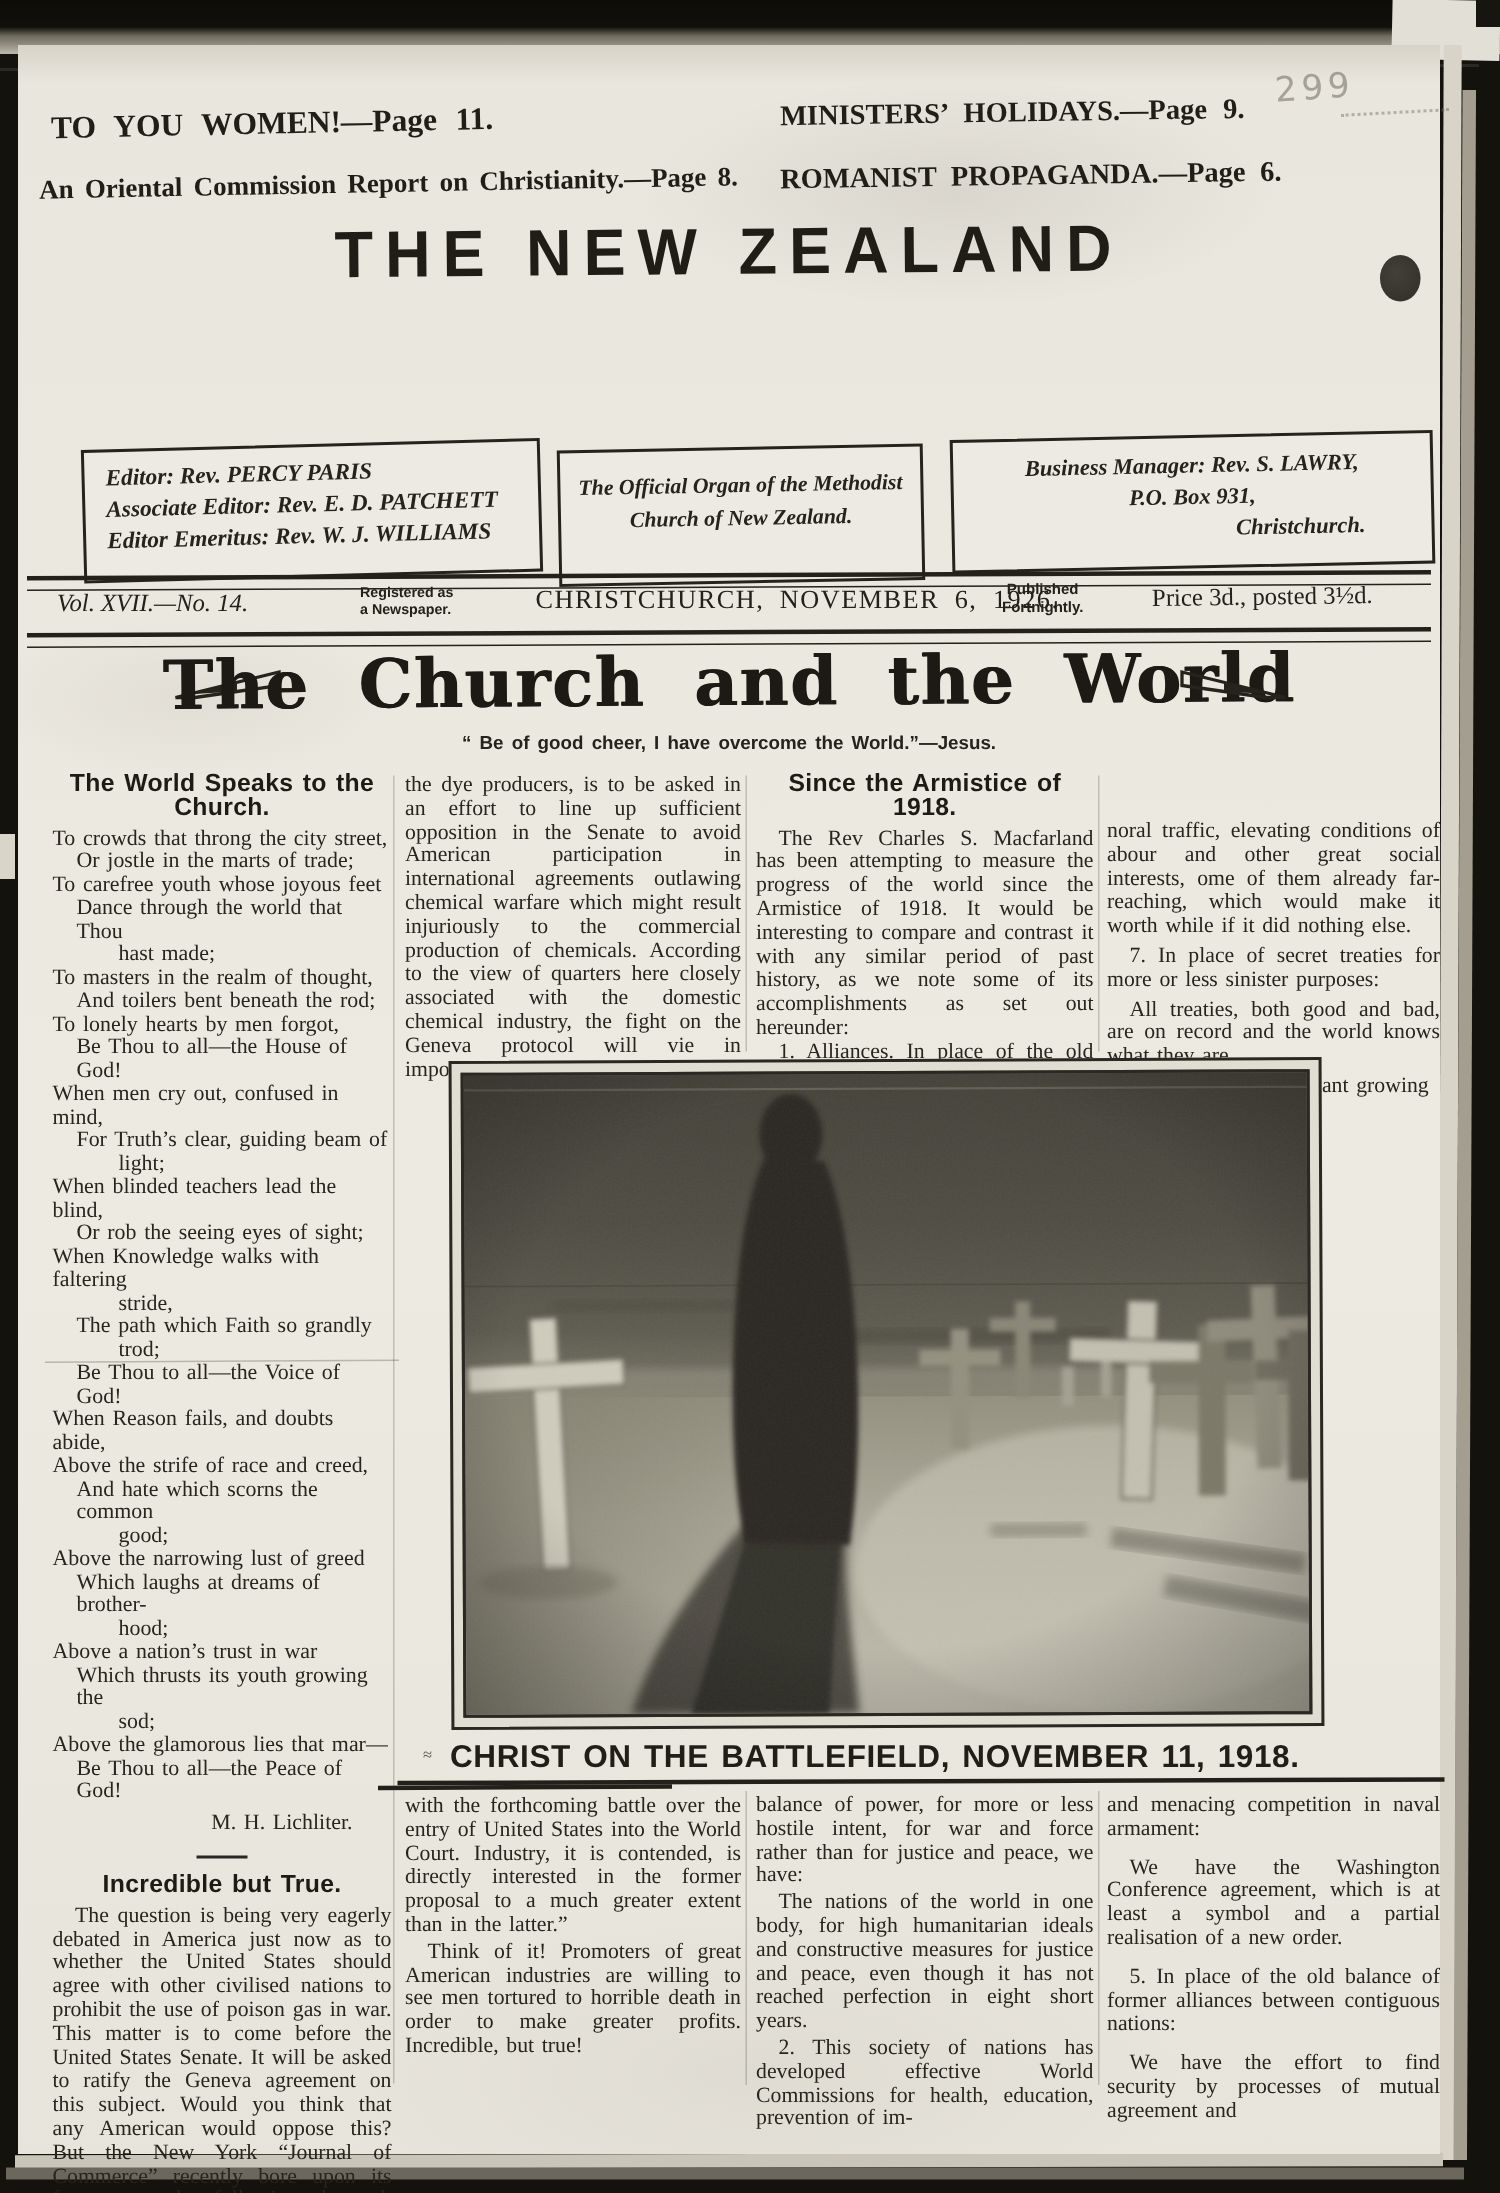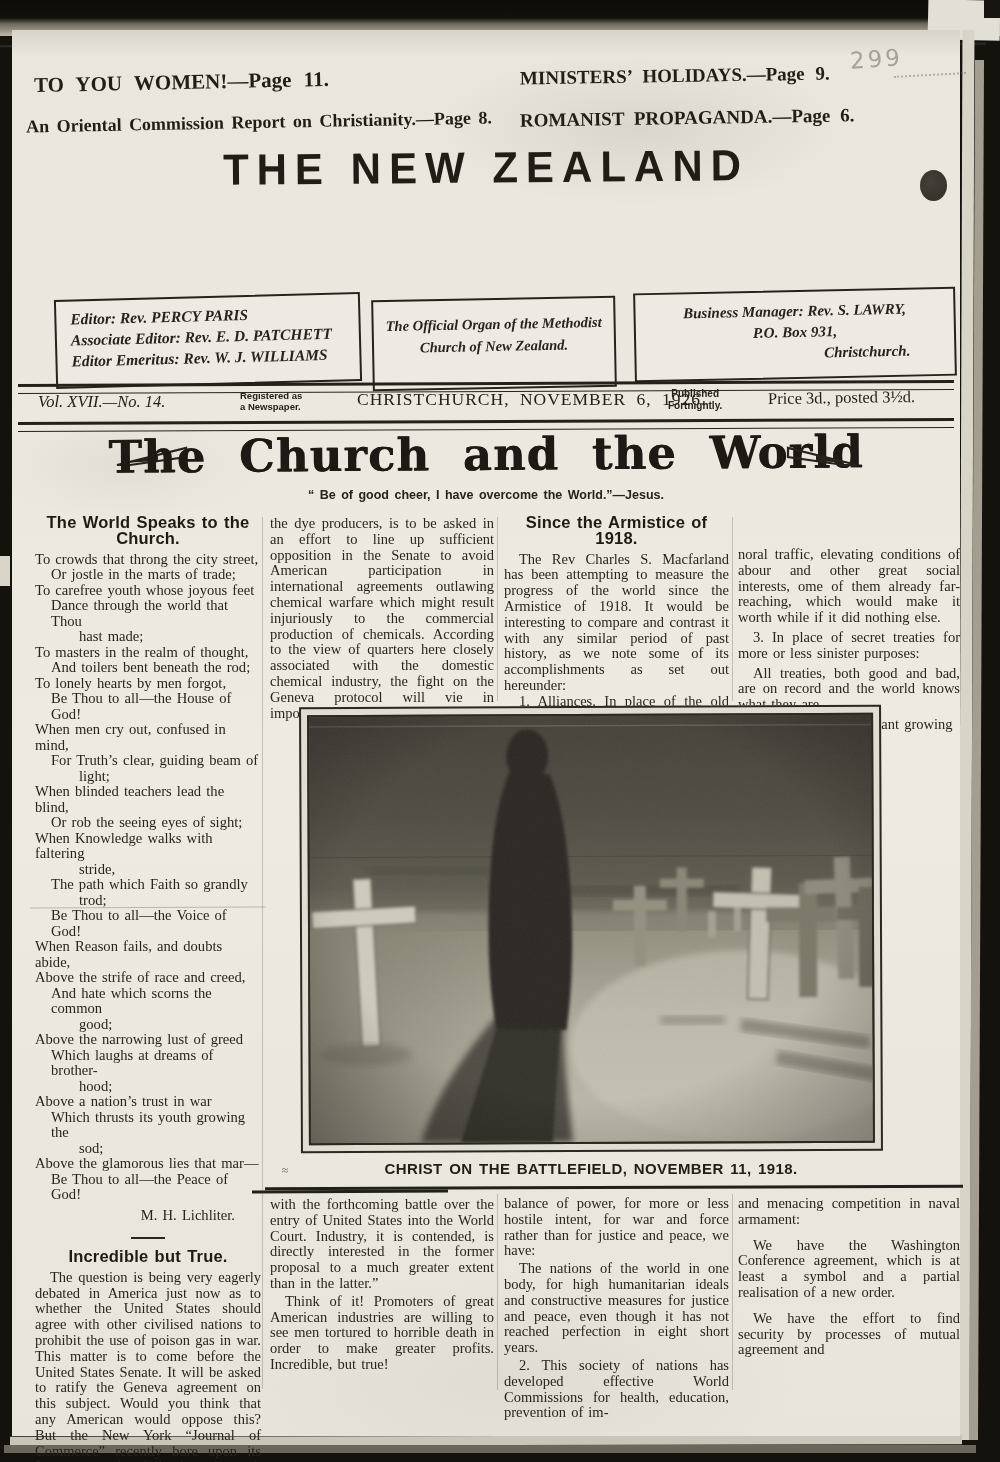--- a/index.html
+++ b/index.html
@@ -104,22 +104,22 @@
   .poem-line.i2{padding-left:44px;}
   .poem-line.gap{}
   .poem-line.author{text-align:right;padding-right:26px;margin-top:5px;}
   .sep{width:34px;height:2px;background:#2a2722;margin:14px auto 10px auto;}
   .head2{margin-top:2px;}
   
   .photo-frame{position:absolute;left:288px;top:676px;width:582px;height:446px;
     border:2px solid #2b2823;background:#e0ddd2;padding:6px;box-sizing:border-box;transform:rotate(-.25deg);}
   .photo-inner{width:100%;height:100%;border:2px solid #2b2823;box-sizing:border-box;overflow:hidden;background:#56544b;}
   .photo-inner svg{display:block;width:100%;height:100%;}
-  .caption{position:absolute;left:288px;top:1130px;width:582px;text-align:center;
-    font-family:"Liberation Sans",sans-serif;font-weight:700;font-size:15px;letter-spacing:.4px;color:#211e18;word-spacing:2px;}
+  .caption{position:absolute;left:288px;top:1130px;width:582px;text-align:left;
+    font-family:"Liberation Sans",sans-serif;font-weight:700;font-size:21px;letter-spacing:.4px;color:#211e18;word-spacing:2px;}
   .caption-mark{position:absolute;left:270px;top:1134px;font-size:11px;color:#55514a;}
   .caption-rule{position:absolute;left:253px;top:1156px;width:698px;height:3px;background:#22201a;transform:rotate(-.2deg);}
   .caption-rule2{position:absolute;left:240px;top:1160px;width:196px;height:3px;background:#22201a;transform:rotate(-.3deg);}
 </style>
 </head>
 <body>
 
 <div class="scan-top"></div>
 <div class="scan-top-line"></div>
 <div class="corner-tr"></div>
@@ -250,21 +250,21 @@
     <div>
 
     <p>The Rev Charles S. Macfarland has been attempting to measure the progress of the world since the Armistice of 1918.  It would be interesting to compare and contrast it with any similar period of past history, as we note some of its accomplishments as set out hereunder:</p>
         <p>1. Alliances.   In place of the old alliances of three or four nations, for</p>
       </div>
   </div>
 
   <div class="col" id="col4top">
 
   <p class="cont">noral traffic, elevating conditions of abour and other great social interests, ome of them already far-reaching, which would make it worth while if it did nothing else.</p>
-      <p>3. In place of secret treaties for more or less sinister purposes:</p>
+      <p>7. In place of secret treaties for more or less sinister purposes:</p>
       <p>All treaties, both good and bad, are on record and the world knows what they are.</p>
       <p>4. In place of a constant growing</p>
     </div>
 
   <div class="photo-frame">
     <div class="photo-inner">
       <svg viewBox="0 0 562 426" preserveAspectRatio="none">
         <defs>
           <linearGradient id="sky" x1="0" y1="0" x2="0" y2="1">
             <stop offset="0" stop-color="#434138"></stop>
@@ -379,16 +379,17 @@
   <div class="col" id="col3bot">
 
   <p class="cont">balance of power, for more or less hostile intent, for war and force rather than for justice and peace, we have:</p>
       <p>The nations of the world in one body, for high humanitarian ideals and constructive measures for justice and peace, even though it has not reached perfection in eight short years.</p>
       <p>2. This society of nations has developed effective World Commissions for health, education, prevention of im-</p>
     </div>
   <div class="col" id="col4bot">
 
   <p class="cont">and menacing competition in naval armament:</p>
       <p>We have the Washington Conference agreement, which is at least a symbol and a partial realisation of a new order.</p>
+      <p>5. In place of the old balance of former alliances between contiguous nations:</p>
       <p>We have the effort to find security by processes of mutual agreement and</p>
     </div>
 
 </div>
 
 </body></html>

